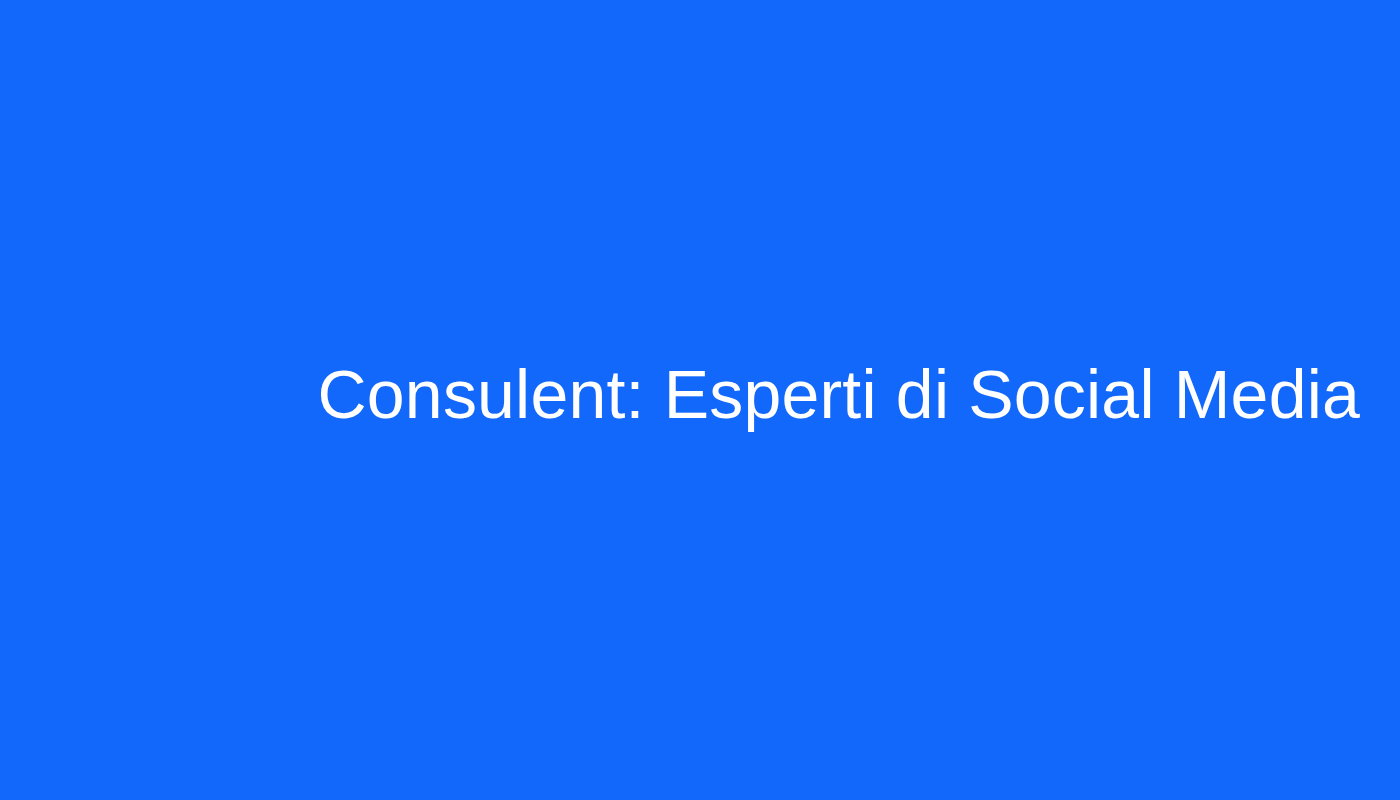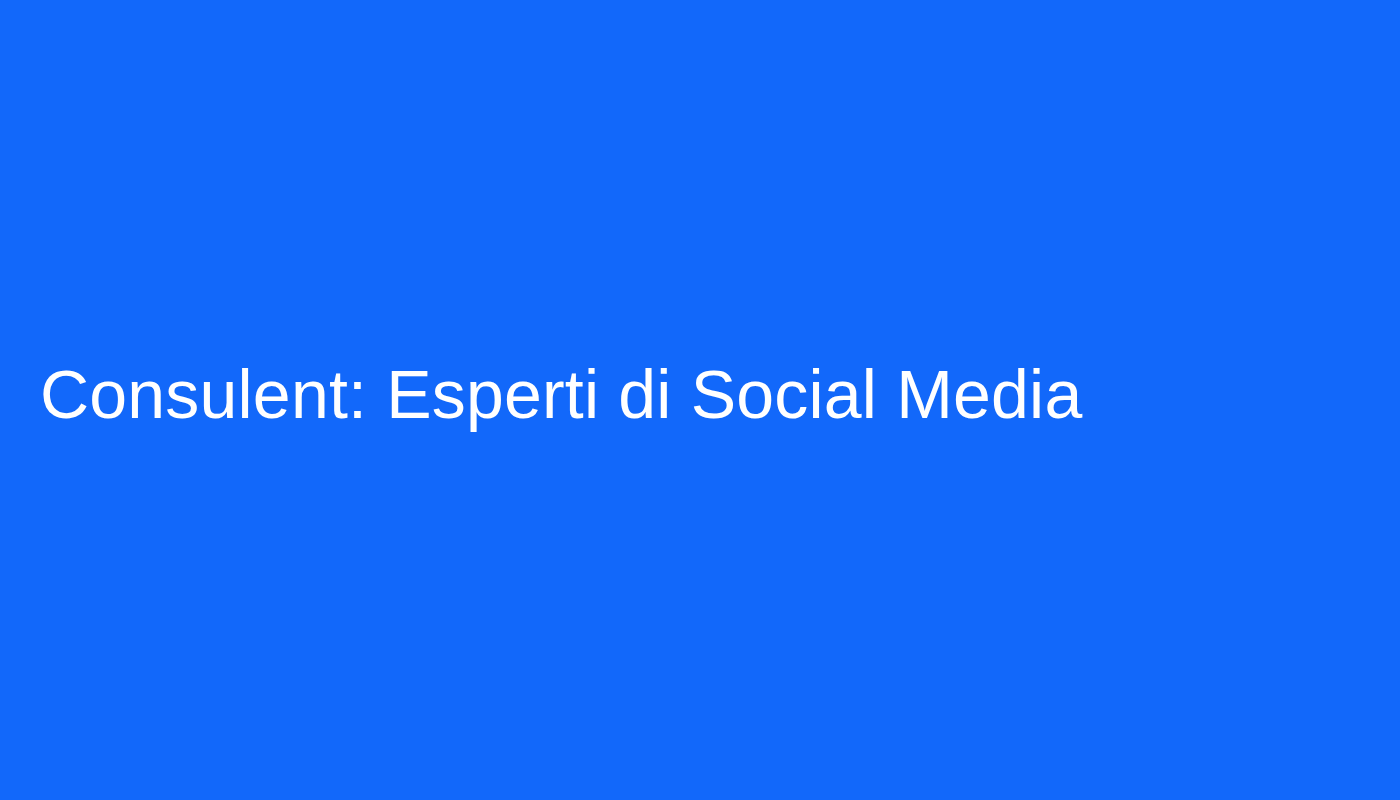--- a/index.html
+++ b/index.html
@@ -25,21 +25,21 @@
     display: flex;
     align-items: center;
     justify-content: center;
     overflow: hidden;
   }
 
   .banner-inner {
     width: 100%;
     display: flex;
     align-items: center;
-    justify-content: flex-start;
+    justify-content: flex-end;
     
     transform: translateY(-6px);
   }
 
   .banner-title {
     margin: 0;
     padding: 0 40px;
     font-family: "Liberation Sans", sans-serif;
     font-size: 68px;
     font-weight: 400;

